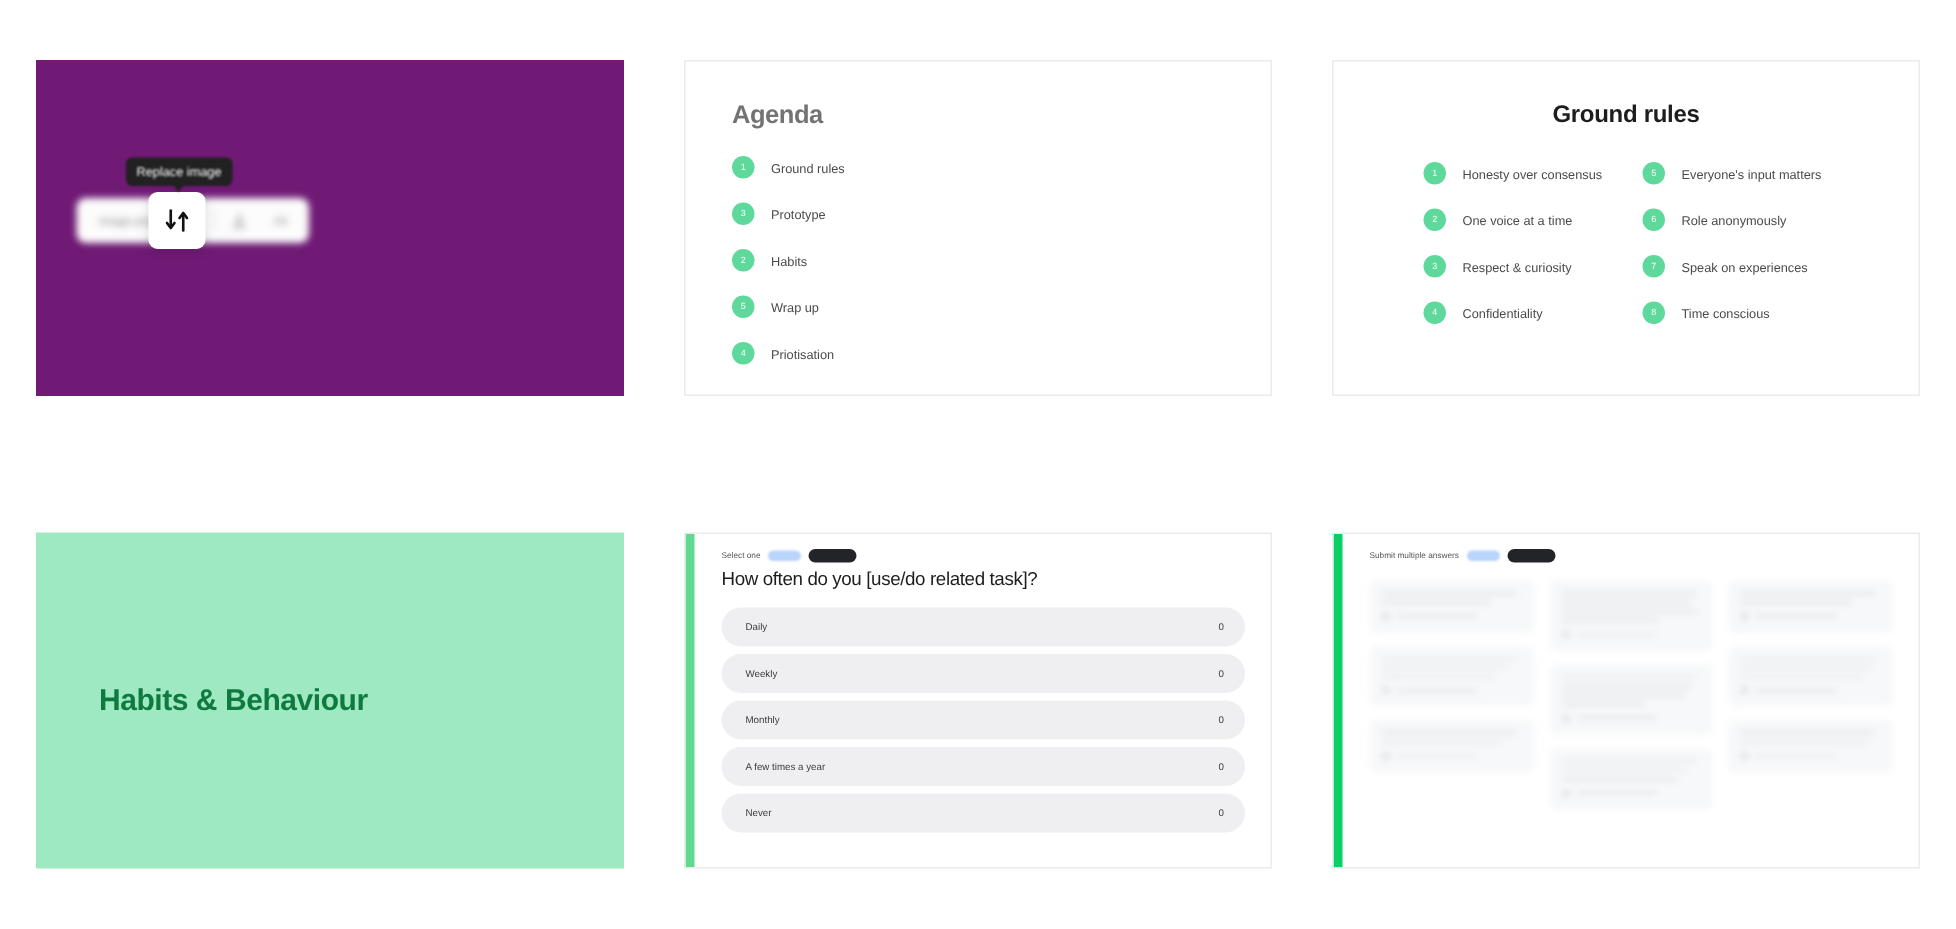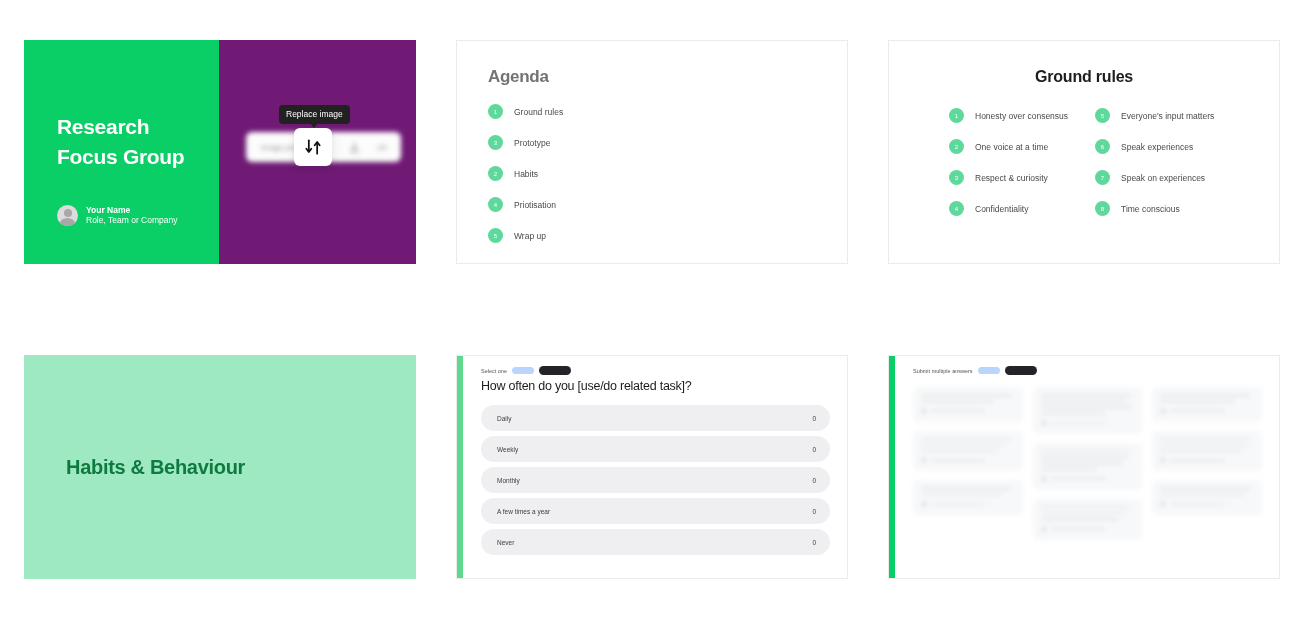--- a/index.html
+++ b/index.html
@@ -220,33 +220,20 @@
   .sk-av { width: 6px; height: 6px; border-radius: 50%; background: #e4e6e9; flex: 0 0 auto; }
   .sk-name { height: 2.6px; width: 58%; border-radius: 2px; background: #e8eaec; }
 </style>
 </head>
 <body>
 
 <div class="board">
   <div class="grid">
 
     <div class="slide s-title">
-      <div class="left">
-        <div class="title-h">
-          <div>Research</div>
-          <div>Focus Group</div>
-        </div>
-        <div class="author">
-          <div class="avatar"></div>
-          <div class="author-txt">
-            <div class="author-name">Your Name</div>
-            <div class="author-role">Role, Team or Company</div>
-          </div>
-        </div>
-      </div>
       <div class="right">
 
         <div class="img-toolbar">
           <span class="tb-filename">image.png</span>
           <span class="tb-sep"></span>
           <span class="tb-btn"></span>
           <span class="tb-sep"></span>
           <span class="tb-btn">
             <svg width="13" height="13" viewBox="0 0 24 24" fill="none" stroke="#9a9a9a" stroke-width="2" stroke-linecap="round">
               <path d="M12 3v11"></path>
@@ -279,26 +266,26 @@
         </div>
         <div class="num-row">
           <span class="bullet">3</span>
           <span class="num-lbl">Prototype</span>
         </div>
         <div class="num-row">
           <span class="bullet">2</span>
           <span class="num-lbl">Habits</span>
         </div>
         <div class="num-row">
+          <span class="bullet">5</span>
+          <span class="num-lbl">Wrap up</span>
+        </div>
+        <div class="num-row">
           <span class="bullet">4</span>
           <span class="num-lbl">Priotisation</span>
-        </div>
-        <div class="num-row">
-          <span class="bullet">5</span>
-          <span class="num-lbl">Wrap up</span>
         </div>
       </div>
     </div>
 
     <div class="slide s-rules">
       <div class="rules-h">Ground rules</div>
       <div class="rules-cols">
         <div class="num-row">
           <span class="bullet">1</span>
           <span class="num-lbl">Honesty over consensus</span>
@@ -306,21 +293,21 @@
         <div class="num-row">
           <span class="bullet">5</span>
           <span class="num-lbl">Everyone's input matters</span>
         </div>
         <div class="num-row">
           <span class="bullet">2</span>
           <span class="num-lbl">One voice at a time</span>
         </div>
         <div class="num-row">
           <span class="bullet">6</span>
-          <span class="num-lbl">Speak experiences</span>
+          <span class="num-lbl">Role anonymously</span>
         </div>
         <div class="num-row">
           <span class="bullet">3</span>
           <span class="num-lbl">Respect &amp; curiosity</span>
         </div>
         <div class="num-row">
           <span class="bullet">7</span>
           <span class="num-lbl">Speak on experiences</span>
         </div>
         <div class="num-row">

